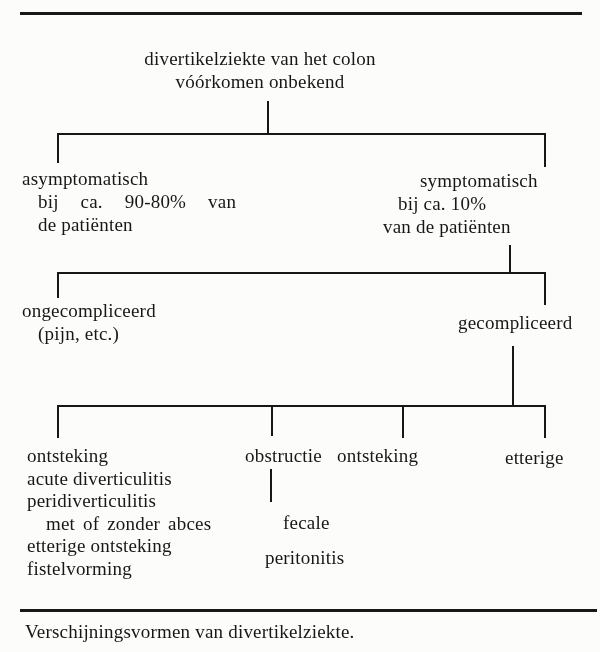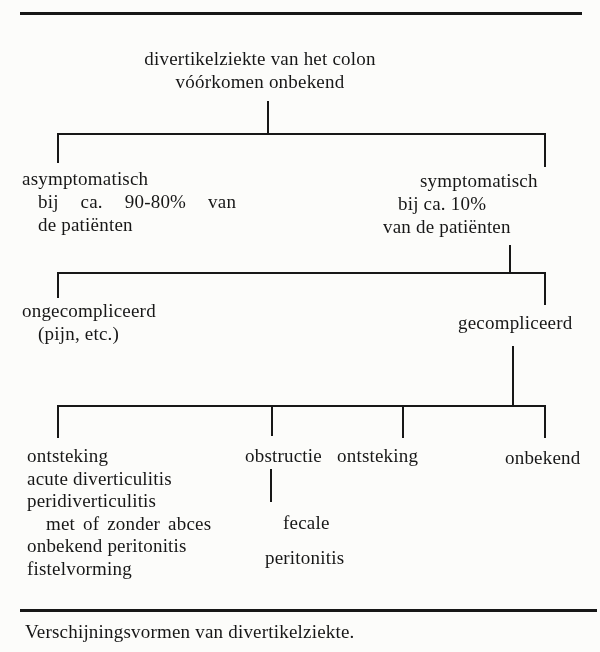--- a/index.html
+++ b/index.html
@@ -69,27 +69,27 @@
 
   <div class="line h" style="left:57px;top:405px;width:489px;"></div>
   <div class="line v" style="left:57px;top:405px;height:33px;"></div>
   <div class="line v" style="left:271px;top:405px;height:31px;"></div>
   <div class="line v" style="left:402px;top:405px;height:33px;"></div>
   <div class="line v" style="left:544px;top:405px;height:33px;"></div>
 
   <div class="txt" style="left:27px;top:444px;text-align:center;">ontsteking</div>
   <div class="txt" style="left:245px;top:444px;">obstructie</div>
   <div class="txt" style="left:337px;top:444px;">ontsteking</div>
-  <div class="txt" style="left:505px;top:446px;">onbekend</div>
+  <div class="txt" style="left:505px;top:446px;">etterige</div>
 
   <div class="txt sublist" style="left:27px;top:467px;">
     <div>acute diverticulitis</div>
     <div>peridiverticulitis</div>
     <div class="indent slight-wide">met of zonder abces</div>
-    <div>onbekend peritonitis</div>
+    <div>etterige ontsteking</div>
     <div>fistelvorming</div>
   </div>
 
   <div class="line v" style="left:270px;top:469px;height:33px;"></div>
   <div class="txt" style="left:243px;top:511px;margin-left:40px;">fecale</div>
   <div class="txt" style="left:265px;top:534px;margin-top:12px;">peritonitis</div>
 
   <div class="line rule" style="left:20px;top:609px;width:577px;"></div>
   <div class="txt" style="left:25px;top:620px;">Verschijningsvormen van divertikelziekte.</div>
 

